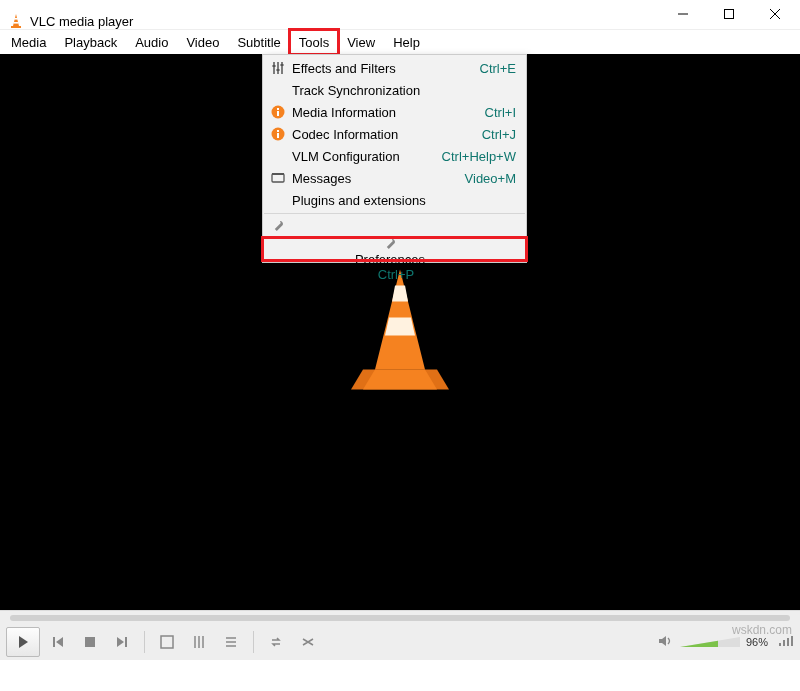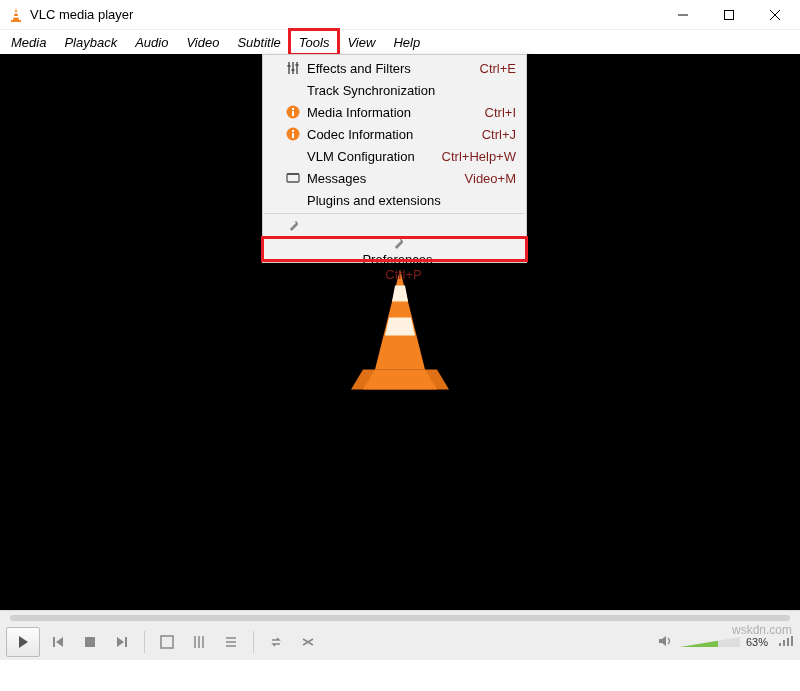--- a/index.html
+++ b/index.html
@@ -1,32 +1,32 @@
 <!DOCTYPE html>
 <html><head>
   <meta charset="utf-8">
   <style>
     * { box-sizing: border-box; margin: 0; padding: 0; }
     body { font-family: "Segoe UI", Tahoma, sans-serif; font-size: 12px; background: #fff; overflow: hidden; width: 800px; height: 691px; position: relative; }
-    .titlebar { height: 30px; display: flex; align-items: center; padding: 0 2px 0 8px; background: #fff; border-bottom: 1px solid #eee; }
+    .titlebar { height: 30px; display: flex; align-items: flex-end; padding: 0 2px 0 8px; background: #fff; border-bottom: 1px solid #eee; }
     .titlebar .cone-icon { width: 16px; height: 16px; margin-right: 6px; }
     .titlebar .title { font-size: 13px; color: #000; flex: 0 0 auto; }
     .titlebar .spacer { flex: 1; }
     .winbtn { width: 46px; height: 30px; display: flex; align-items: center; justify-content: center; color: #000; }
     .winbtn svg { width: 10px; height: 10px; }
     .menubar { height: 24px; display: flex; align-items: stretch; background: #fff; padding: 0 2px; }
-    .menuitem { padding: 0 9px; display: flex; align-items: center; font-size: 13px; color: #000; position: relative; font-style: italic; }
+    .menuitem { padding: 0 9px; display: flex; align-items: center; font-size: 13px; color: #000; position: relative; }
     .menuitem.highlight { outline: 3px solid #ec1c24; outline-offset: -1px; }
     .content { position: relative; height: 556px; background: #000; }
     .vlc-cone { position: absolute; left: 50%; top: 50%; transform: translate(-50%, -50%); }
     .dropdown { position: absolute; left: 262px; top: 54px; width: 265px; background: #f2f2f2; border: 1px solid #ccc; box-shadow: 2px 3px 8px rgba(0,0,0,0.25); z-index: 10; padding: 2px 0; }
-    .menuRow { display: flex; align-items: center; height: 22px; font-size: 13px; color: #000; padding: 0 10px 0 16px; }
+    .menuRow { display: flex; align-items: center; height: 22px; font-size: 13px; color: #000; padding: 0 10px 0 1px; }
     .menuRow .iconSlot { width: 28px; display: flex; align-items: center; justify-content: center; }
     .menuRow .labelSlot { flex: 1; text-align: left; }
-    .menuRow .shortSlot { color: #7f1d1d; padding-left: 12px; }
+    .menuRow .shortSlot { color: #0f766e; padding-left: 12px; }
     .menuRow.highlight { outline: 3px solid #ec1c24; outline-offset: -1px; flex-direction: column; }
     .menuSep { height: 1px; background: #d6d6d6; margin: 2px 1px; }
     .seekbar-area { height: 14px; background: #eee; display: flex; align-items: center; padding: 0 10px; border-top: 1px solid #dcdcdc; }
     .seek-track { flex: 1; height: 6px; background: #d0d0d0; border-radius: 3px; position: relative; }
     .controls { height: 36px; background: #eee; display: flex; align-items: center; padding: 0 6px; gap: 4px; }
     .ctrlbtn { width: 28px; height: 26px; display: flex; align-items: center; justify-content: center; color: #555; border: 1px solid transparent; }
     .ctrlbtn.play { width: 34px; height: 30px; border: 1px solid #bbb; border-radius: 2px; background: linear-gradient(#fdfdfd, #e8e8e8); }
     .divider { width: 1px; height: 22px; background: #ccc; margin: 0 4px; }
     .vol-area { display: flex; align-items: center; gap: 6px; margin-left: auto; }
     .vol-bar { width: 60px; height: 14px; position: relative; }
@@ -250,21 +250,21 @@
     <span><svg width="16" height="14" viewBox="0 0 16 14">
           <polygon points="1,5 4,5 8,2 8,12 4,9 1,9" fill="#888"></polygon>
           <path d="M10 4q3 3 0 6" fill="none" stroke="#888" stroke-width="1.3"></path>
         </svg></span>
     <div class="vol-bar">
       <svg width="60" height="14" viewBox="0 0 60 14">
           <polygon points="0,12 60,12 60,2" fill="#ddd"></polygon>
           <polygon points="0,12 38,12 38,5.7" fill="#7cc24a"></polygon>
         </svg>
     </div>
-    <span style="font-size:11px;color:#333;">63%</span>
+    <span style="font-size:11px;color:#333;">96%</span>
     <span style="margin-left:4px;"><svg width="16" height="12" viewBox="0 0 16 12">
           <rect x="1" y="8" width="2" height="3" fill="#888"></rect>
           <rect x="5" y="5" width="2" height="6" fill="#888"></rect>
           <rect x="9" y="3" width="2" height="8" fill="#888"></rect>
           <rect x="13" y="1" width="2" height="10" fill="#888"></rect>
         </svg></span>
   </div>
 </div>
 
 <div class="watermark">wskdn.com</div>

